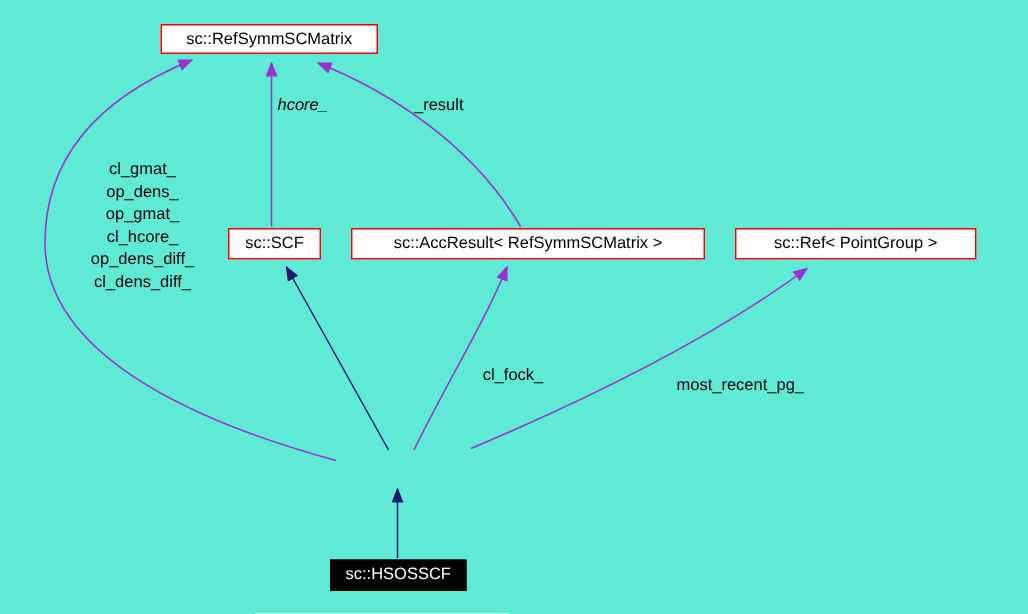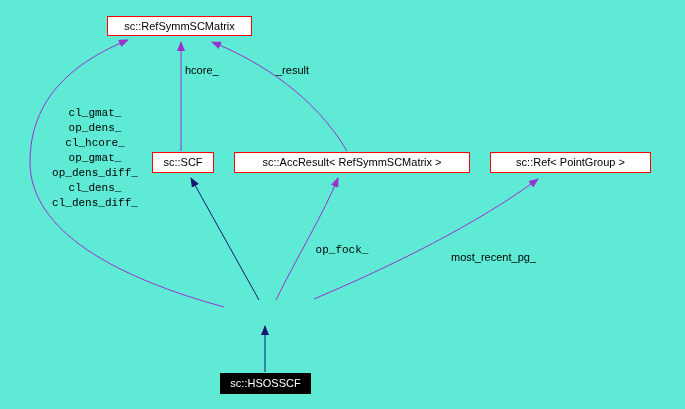--- a/index.html
+++ b/index.html
@@ -37,26 +37,25 @@
     border-color: #000000;
   }
   .edge-label {
     position: absolute;
     white-space: nowrap;
     line-height: 13px;
   }
   .edge-label.block {
     text-align: center;
     white-space: normal;
-    font-family: Liberation Mono, monospace;
   }
   .edge-label.block span { display: block; }
   #left-members { left: 30px; top: 106px; width: 130px; line-height: 15px; }
   #fock-members { left: 299px; top: 243px; width: 86px; line-height: 14px; }
-  #hcore-label { left: 185px; top: 64px; }
+  #hcore-label { left: 185px; top: 64px; font-style: italic; }
   #result-label { left: 276px; top: 64px; }
   #pg-label { left: 451px; top: 251px; }
   #node-refsymmscmatrix { left: 107px; top: 16px;  width: 145px; height: 20px; }
   #node-scf             { left: 152px; top: 152px; width: 62px;  height: 21px; }
   #node-accresult       { left: 234px; top: 152px; width: 236px; height: 21px; }
   #node-refpointgroup   { left: 490px; top: 152px; width: 161px; height: 21px; }
   #node-hsosscf         { left: 222px; top: 301px; width: 92px;  height: 21px; }
   #node-hsoshf          { left: 220px; top: 373px; width: 91px;  height: 21px; }
   .usage-edge { stroke: #9a32cd; stroke-width: 1; fill: none; }
   .inherit-edge { stroke: #191970; stroke-width: 1; fill: none; }
@@ -112,26 +111,25 @@
     <span>sc::HSOSSCF</span>
   </div>
 
   <div class="edge-label" id="hcore-label">hcore_</div>
 
   <div class="edge-label" id="result-label">_result</div>
 
   <div class="edge-label block" id="left-members">
     <span>cl_gmat_</span>
     <span>op_dens_</span>
+    <span>op_gmat_</span>
     <span>cl_hcore_</span>
-    <span>op_gmat_</span>
     <span>op_dens_diff_</span>
-    <span>cl_dens_</span>
     <span>cl_dens_diff_</span>
   </div>
 
   <div class="edge-label block" id="fock-members">
-    <span>op_fock_</span>
+    <span>cl_fock_</span>
   </div>
 
   <div class="edge-label" id="pg-label">most_recent_pg_</div>
 
 </div>
 
 </body></html>

